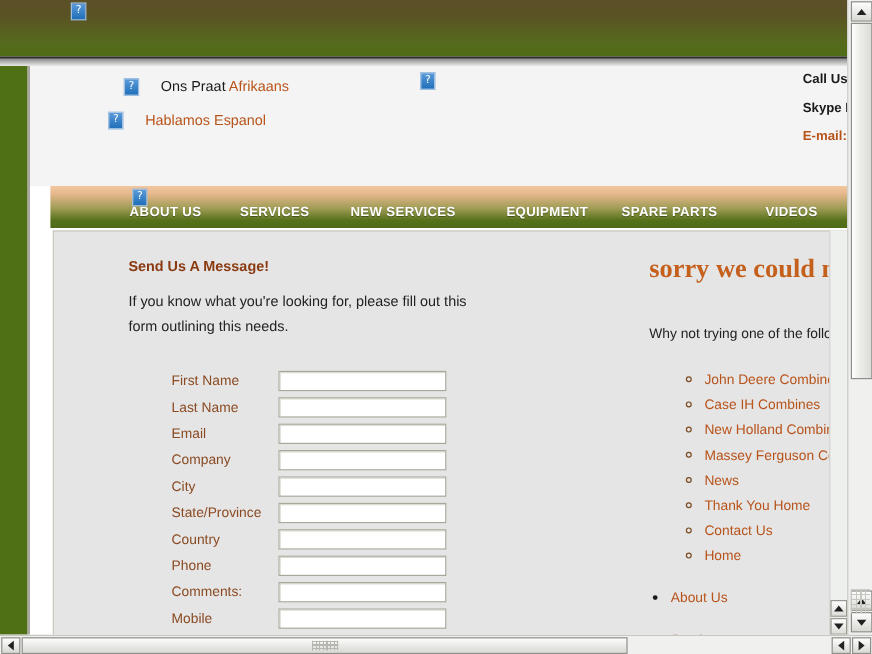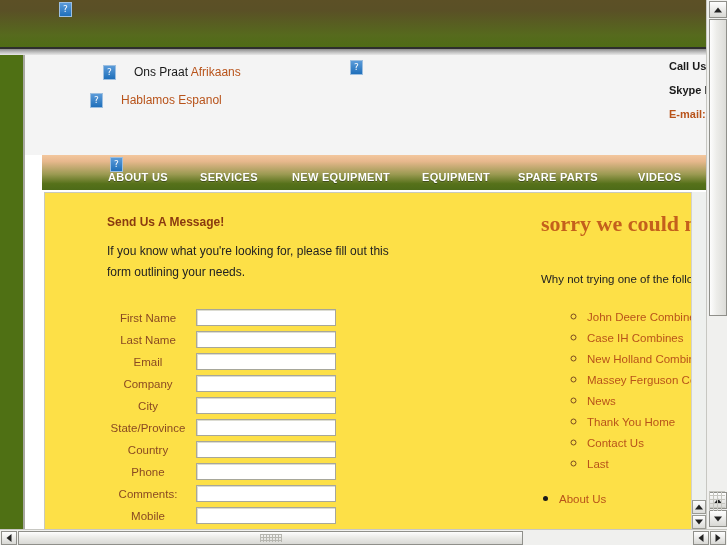--- a/index.html
+++ b/index.html
@@ -134,21 +134,21 @@
     letter-spacing: 0.3px;
     white-space: nowrap;
     text-shadow: 0 1px 0 rgba(0,0,0,.35);
   }
 
   
   #content {
     position: absolute;
     left: 44px; top: 192px;
     width: 662px; height: 337px;
-    background: #fde047;
+    background: #e5e5e5;
     border: 1px solid #c9c9bb;
     border-bottom: none;
     box-sizing: border-box;
     overflow: hidden;
   }
 
   
   #form-col { position: absolute; left: 62px; top: 22px; width: 310px; }
   #form-title {
     font-size: 12px; font-weight: bold; color: #8a3a10;
@@ -156,22 +156,22 @@
   }
   .form-intro {
     font-size: 12px; color: #222; margin: 0; line-height: 21px;
   }
   #form-fields { margin-top: 26px; }
   .field-row {
     display: flex; align-items: center; justify-content: flex-start;
     margin-bottom: 5px;
   }
   .field-label {
-    width: 82px; text-align: center; padding-right: 7px;
-    font-size: 11.5px; color: #8a4a22; white-space: nowrap;
+    width: 82px; text-align: left; padding-right: 7px;
+    font-size: 11.5px; color: #8a4a22; white-space: nowrap; margin-left: 36px;
   }
   .field-input {
     width: 140px; height: 17px;
     background: #ffffff;
     border: 1px solid #a7a79a;
     box-shadow: inset 1px 1px 0 #dcdcd2;
     box-sizing: border-box;
   }
 
   
@@ -339,33 +339,33 @@
 
     <div class="contact-line" id="contact-call">Call Us:</div>
     <div class="contact-line" id="contact-skype">Skype Id</div>
     <div class="contact-line" id="contact-mail">E-mail: s</div>
 
     <div id="navbar">
       <span id="nav-icon" class="broken-img">?</span>
       <div id="nav-items">
         <a class="nav-item" style="left:66px">ABOUT US</a>
         <a class="nav-item" style="left:158px">SERVICES</a>
-        <a class="nav-item" style="left:250px">NEW EQUIPMENT</a>
+        <a class="nav-item" style="left:250px">NEW SERVICES</a>
         <a class="nav-item" style="left:380px">EQUIPMENT</a>
         <a class="nav-item" style="left:476px">SPARE PARTS</a>
         <a class="nav-item" style="left:596px">VIDEOS</a>
       </div>
     </div>
 
     <div id="content">
 
       <div id="form-col">
         <p id="form-title">Send Us A Message!</p>
         <p class="form-intro">If you know what you're looking for, please fill out this</p>
-        <p class="form-intro">form outlining your needs.</p>
+        <p class="form-intro">form outlining this needs.</p>
 
         <div id="form-fields">
           <div class="field-row">
             <div class="field-label">First Name</div>
             <input class="field-input" type="text" placeholder="" style="">
           </div>
           <div class="field-row">
             <div class="field-label">Last Name</div>
             <input class="field-input" type="text" placeholder="" style="">
           </div>
@@ -411,21 +411,21 @@
         <ul class="lvl1">
           <li class="li-hidden-bullet">
             <ul class="lvl2">
               <li><a class="sitelink">John Deere Combines</a></li>
               <li><a class="sitelink">Case IH Combines</a></li>
               <li><a class="sitelink">New Holland Combines</a></li>
               <li><a class="sitelink">Massey Ferguson Combi</a></li>
               <li><a class="sitelink">News</a></li>
               <li><a class="sitelink">Thank You Home</a></li>
               <li><a class="sitelink">Contact Us</a></li>
-              <li><a class="sitelink">Last</a></li>
+              <li><a class="sitelink">Home</a></li>
             </ul>
           </li>
           <li><a class="sitelink">About Us</a></li>
           <li><a class="sitelink">Services</a></li>
         </ul>
       </div>
     </div>
 
     <div id="inner-vscroll">
       <div class="sb-btn" id="inner-up">

